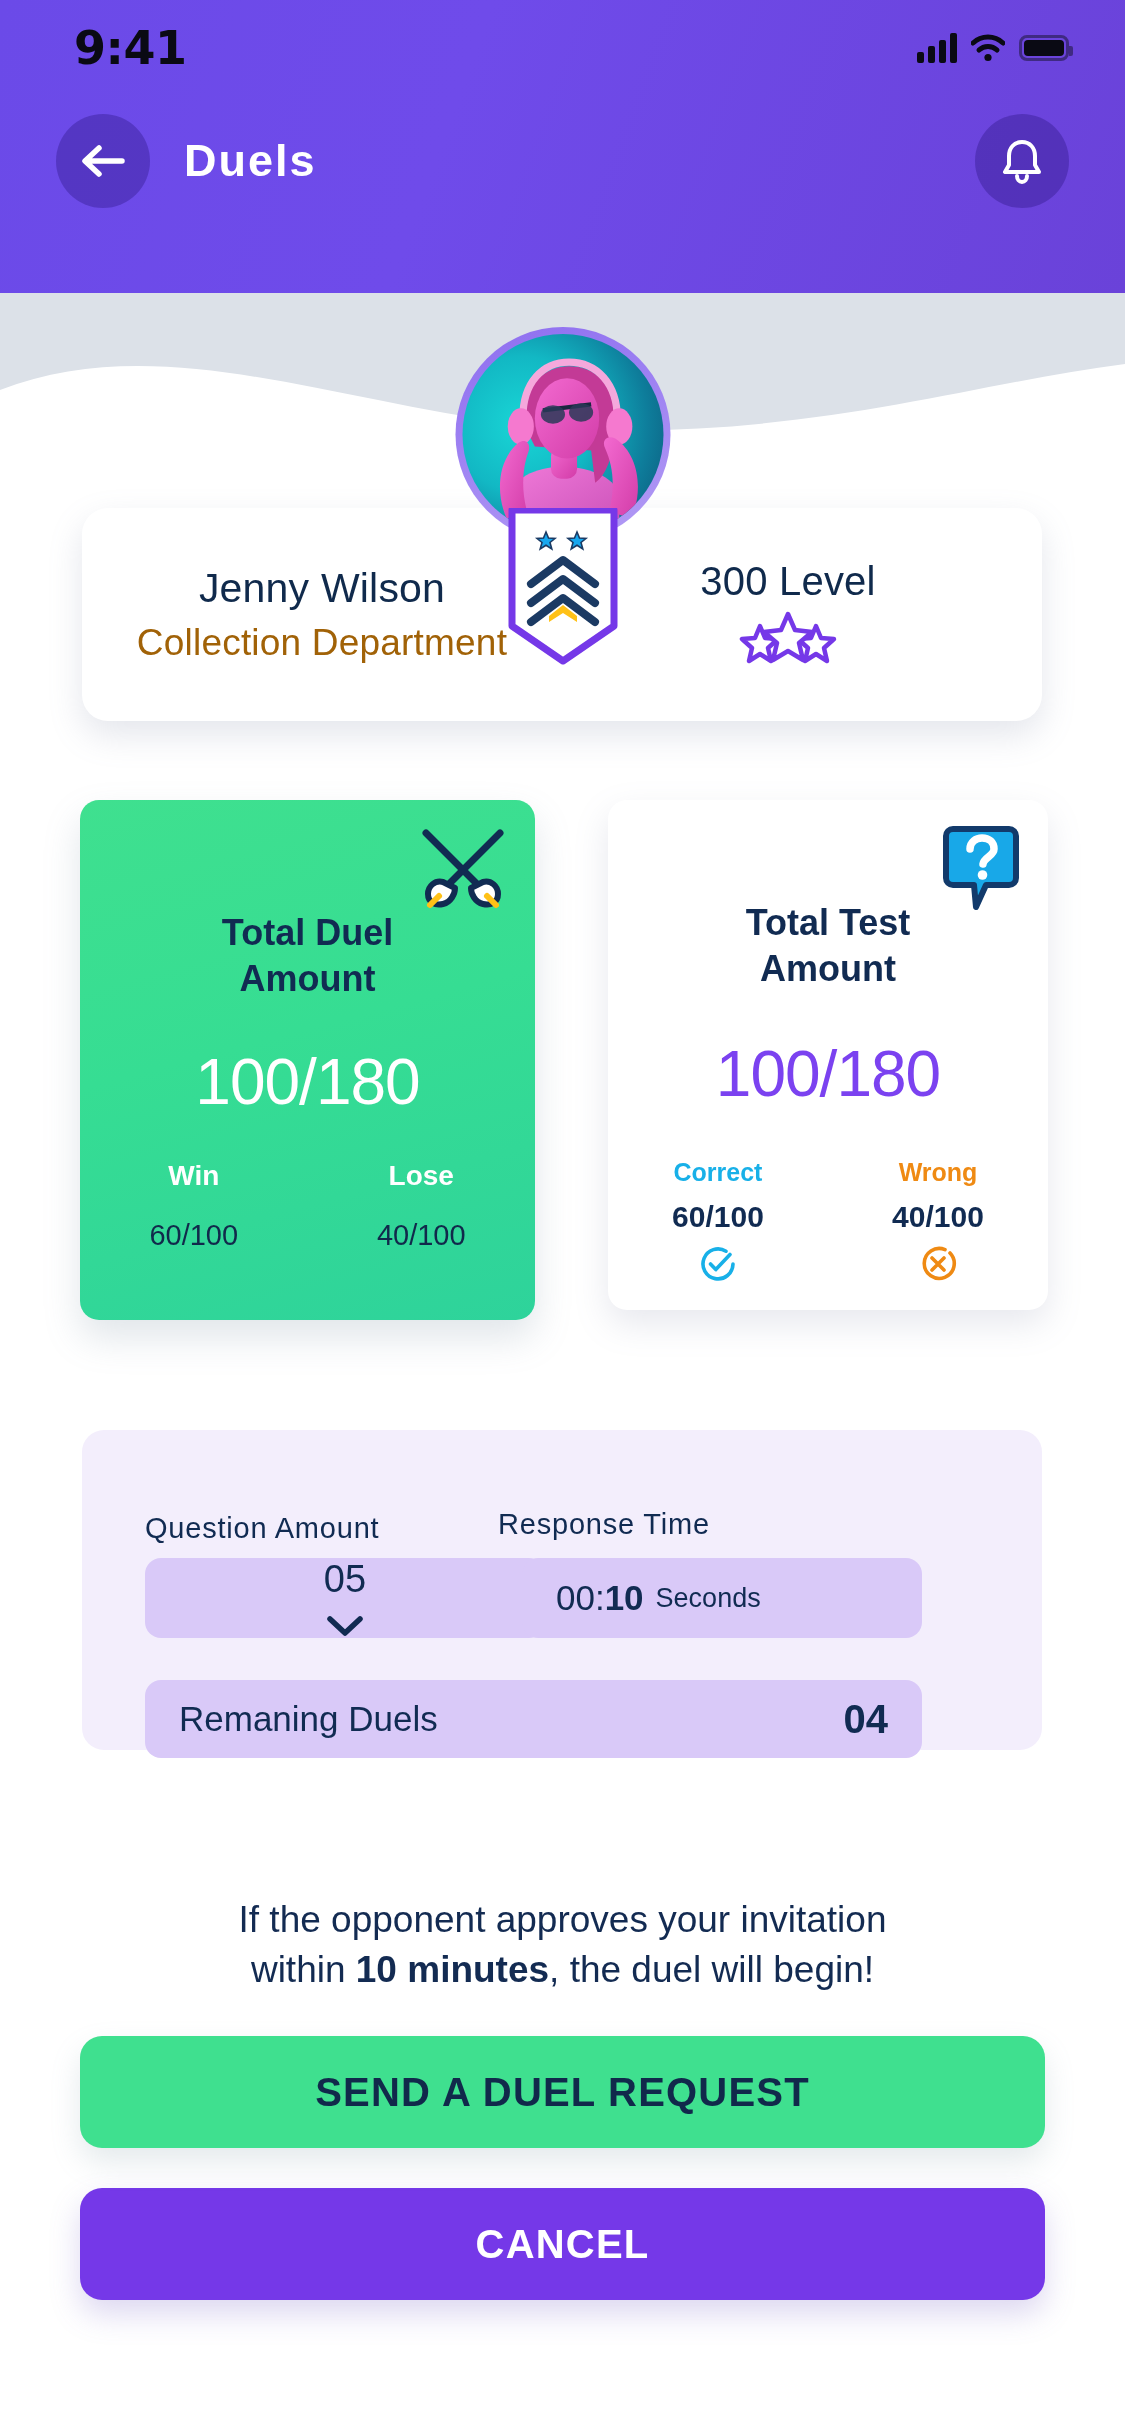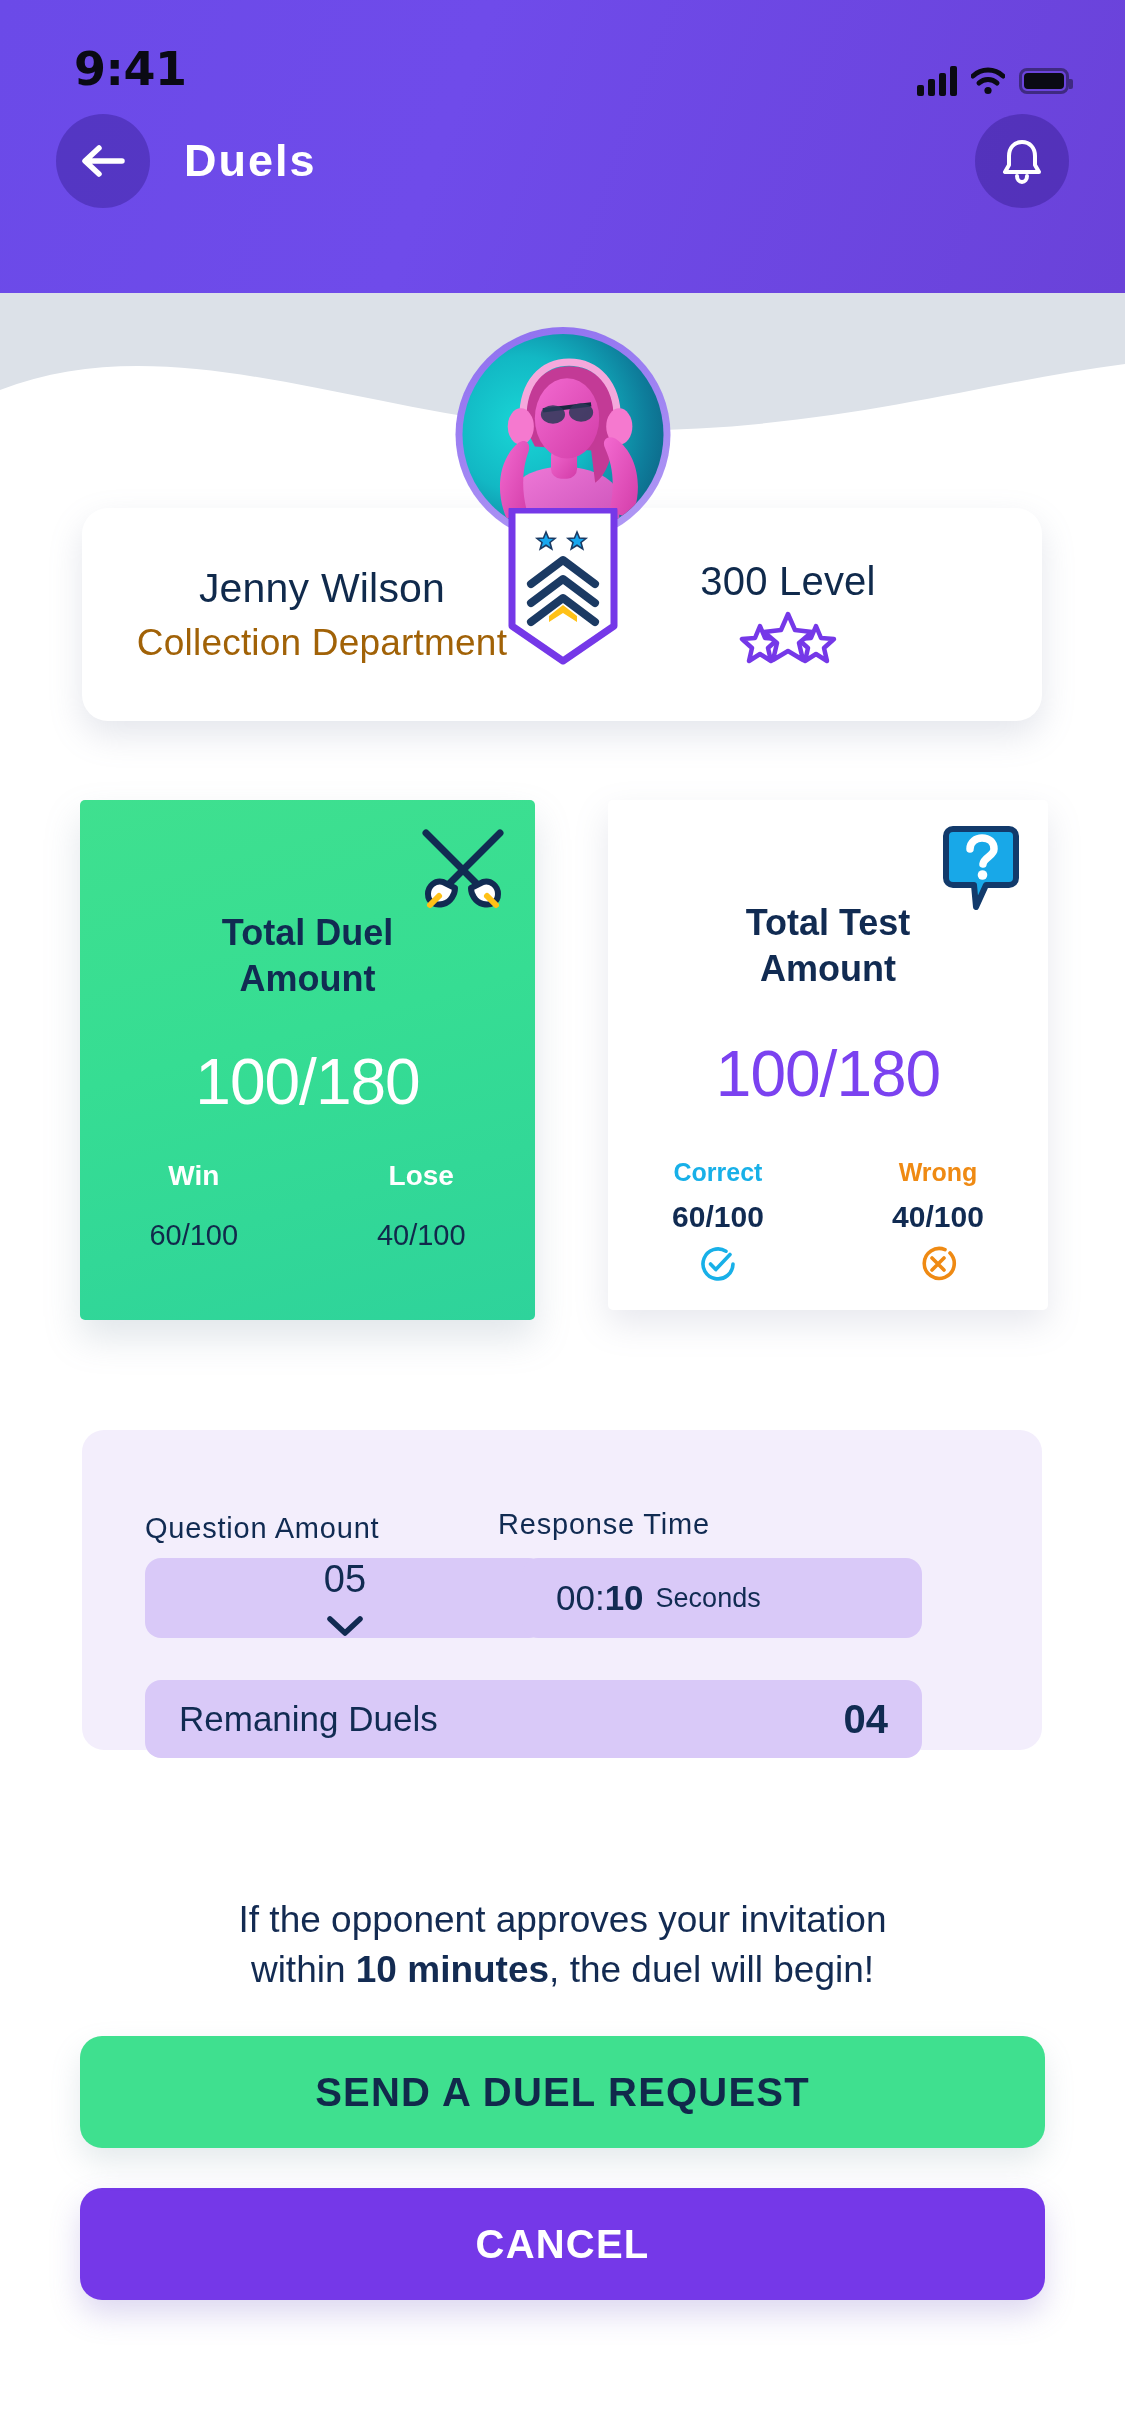--- a/index.html
+++ b/index.html
@@ -13,21 +13,21 @@
   .phone { position:relative; width:1125px; height:2436px; background:#ffffff; overflow:hidden; }
 
   
   .header {
     position:absolute; top:0; left:0; width:1125px; height:293px;
     background:linear-gradient(110deg,#6b4ae8 0%,#6f4bea 40%,#6a42d9 100%);
     z-index:5;
   }
   .statusbar {
     position:absolute; top:0; left:0; width:100%; height:96px;
-    display:flex; align-items:flex-end; justify-content:space-between;
+    display:flex; align-items:center; justify-content:space-between;
     padding:0 56px 0 74px;
   }
   .clock { font-size:46px; font-weight:600; color:#0a0a14; letter-spacing:-0.5px; font-family:"DejaVu Sans", sans-serif;}
   .status-icons { display:flex; align-items:center; gap:14px; }
   .sig { display:flex; align-items:flex-end; gap:4px; height:30px; }
   .sig i { display:block; width:7px; background:#0a0a14; border-radius:2px; }
   .sig i:nth-child(1){height:11px;} .sig i:nth-child(2){height:17px;}
   .sig i:nth-child(3){height:23px;} .sig i:nth-child(4){height:30px;}
   .wifi { position:relative; width:34px; height:28px; }
   .wifi svg { display:block; }
@@ -75,21 +75,21 @@
   }
   .pc-left { width:470px; text-align:center; padding-left:10px; }
   .pc-name { font-size:41px; color:#102a4c; font-weight:400; letter-spacing:0.2px; }
   .pc-dept { font-size:37px; color:#a16207; margin-top:10px; letter-spacing:0.2px; }
   .pc-right { flex:1; text-align:center; padding-right:18px; }
   .pc-level { font-size:40px; color:#102a4c; letter-spacing:0.2px; }
   .pc-stars { margin-top:4px; display:flex; justify-content:center; }
 
   
   .cards { position:absolute; top:800px; left:0; width:1125px; height:520px; z-index:4; }
-  .card { position:absolute; border-radius:5px; }
+  .card { position:absolute; border-radius:19px; }
   .card-green {
     left:80px; top:0; width:455px; height:520px;
     background:linear-gradient(165deg,#3fe08f 0%,#36dd93 45%,#2ed39b 100%);
     box-shadow:0 18px 36px rgba(120,140,160,.22);
   }
   .card-white {
     left:608px; top:0; width:440px; height:510px;
     background:#ffffff; box-shadow:0 14px 34px rgba(120,130,160,.18);
   }
   .card-icon { position:absolute; top:26px; right:26px; }

